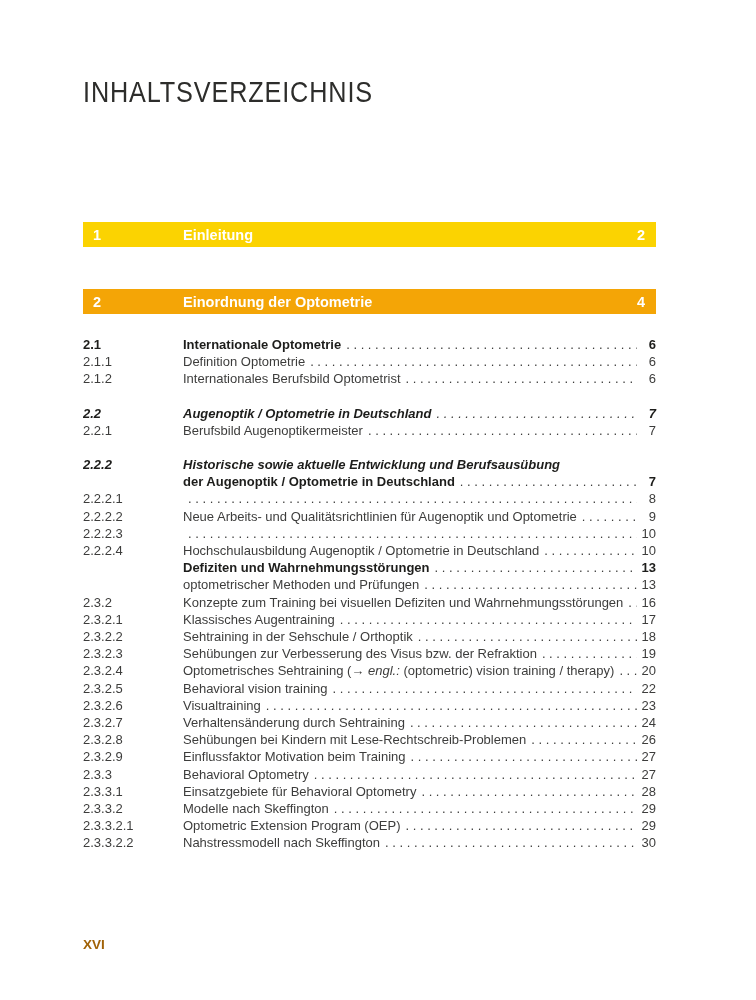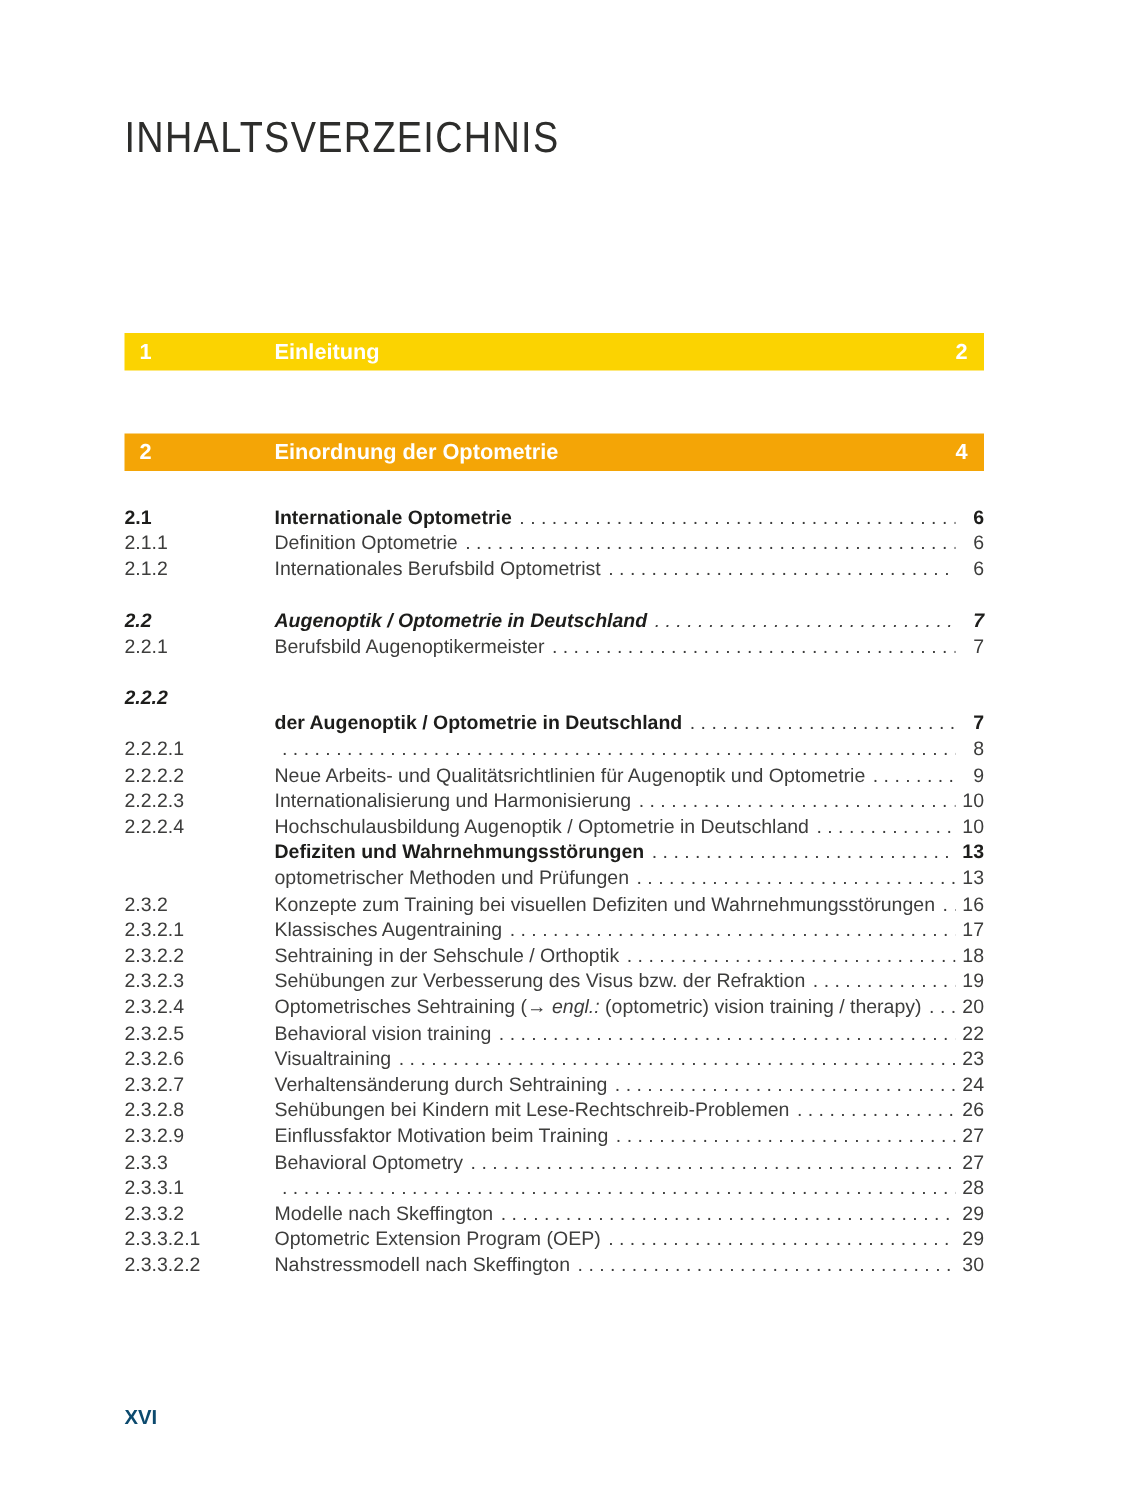--- a/index.html
+++ b/index.html
@@ -81,21 +81,21 @@
   .toc-row.bold .title-text,
   .toc-row.bold .pagenum {
     font-weight: 700;
     color: #1d1d1b;
   }
   .footer {
     position: absolute;
     left: 83px; top: 937px;
     font-size: 13.5px;
     font-weight: 700;
-    color: #0c4a6e;
+    color: #a16207;
     text-align: center;
   }
 </style>
 </head>
 <body>
 
 <div class="page">
 
   <h1 class="doc-title">INHALTSVERZEICHNIS</h1>
 
@@ -142,20 +142,21 @@
 
   <div class="toc-row">
     <span class="num">2.2.1</span>
     <span class="title-text"><span>Berufsbild Augenoptikermeister</span></span>
     <span class="dots">. . . . . . . . . . . . . . . . . . . . . . . . . . . . . . . . . . . . . . . . . . . . . . . . . . . . . . . . . . . . . . . . . . . . . . . . . . . . . . . . . . . . . . . . . . . . . . . . . . . . . . . . . . . . . . . . . . . . . . . . . . . . . . . . . . . . . . . . . . . . </span>
     <span class="pagenum">7</span>
   </div>
 
   <div class="toc-row group-start bold">
     <span class="num">2.2.2</span>
+    <span class="title-text"><span>Historische sowie aktuelle Entwicklung und Berufsausübung</span></span>
     <span class="dots"></span>
     <span class="pagenum"></span>
   </div>
 
   <div class="toc-row bold">
     <span class="num"></span>
     <span class="title-text"><span>der Augenoptik / Optometrie in Deutschland</span></span>
     <span class="dots">. . . . . . . . . . . . . . . . . . . . . . . . . . . . . . . . . . . . . . . . . . . . . . . . . . . . . . . . . . . . . . . . . . . . . . . . . . . . . . . . . . . . . . . . . . . . . . . . . . . . . . . . . . . . . . . . . . . . . . . . . . . . . . . . . . . . . . . . . . . . </span>
     <span class="pagenum">7</span>
   </div>
@@ -168,21 +169,20 @@
 
   <div class="toc-row">
     <span class="num">2.2.2.2</span>
     <span class="title-text"><span>Neue Arbeits- und Qualitätsrichtlinien für Augenoptik und Optometrie</span></span>
     <span class="dots">. . . . . . . . . . . . . . . . . . . . . . . . . . . . . . . . . . . . . . . . . . . . . . . . . . . . . . . . . . . . . . . . . . . . . . . . . . . . . . . . . . . . . . . . . . . . . . . . . . . . . . . . . . . . . . . . . . . . . . . . . . . . . . . . . . . . . . . . . . . . </span>
     <span class="pagenum">9</span>
   </div>
 
   <div class="toc-row">
     <span class="num">2.2.2.3</span>
-    <span class="title-text"><span>Internationalisierung und Harmonisierung</span></span>
     <span class="dots">. . . . . . . . . . . . . . . . . . . . . . . . . . . . . . . . . . . . . . . . . . . . . . . . . . . . . . . . . . . . . . . . . . . . . . . . . . . . . . . . . . . . . . . . . . . . . . . . . . . . . . . . . . . . . . . . . . . . . . . . . . . . . . . . . . . . . . . . . . . . </span>
     <span class="pagenum">10</span>
   </div>
 
   <div class="toc-row">
     <span class="num">2.2.2.4</span>
     <span class="title-text"><span>Hochschulausbildung Augenoptik / Optometrie in Deutschland</span></span>
     <span class="dots">. . . . . . . . . . . . . . . . . . . . . . . . . . . . . . . . . . . . . . . . . . . . . . . . . . . . . . . . . . . . . . . . . . . . . . . . . . . . . . . . . . . . . . . . . . . . . . . . . . . . . . . . . . . . . . . . . . . . . . . . . . . . . . . . . . . . . . . . . . . . </span>
     <span class="pagenum">10</span>
   </div>
@@ -275,20 +275,21 @@
 
   <div class="toc-row">
     <span class="num">2.3.3</span>
     <span class="title-text"><span>Behavioral Optometry</span></span>
     <span class="dots">. . . . . . . . . . . . . . . . . . . . . . . . . . . . . . . . . . . . . . . . . . . . . . . . . . . . . . . . . . . . . . . . . . . . . . . . . . . . . . . . . . . . . . . . . . . . . . . . . . . . . . . . . . . . . . . . . . . . . . . . . . . . . . . . . . . . . . . . . . . . </span>
     <span class="pagenum">27</span>
   </div>
 
   <div class="toc-row">
     <span class="num">2.3.3.1</span>
+    <span class="title-text"><span>Einsatzgebiete für Behavioral Optometry</span></span>
     <span class="dots">. . . . . . . . . . . . . . . . . . . . . . . . . . . . . . . . . . . . . . . . . . . . . . . . . . . . . . . . . . . . . . . . . . . . . . . . . . . . . . . . . . . . . . . . . . . . . . . . . . . . . . . . . . . . . . . . . . . . . . . . . . . . . . . . . . . . . . . . . . . . </span>
     <span class="pagenum">28</span>
   </div>
 
   <div class="toc-row">
     <span class="num">2.3.3.2</span>
     <span class="title-text"><span>Modelle nach Skeffington</span></span>
     <span class="dots">. . . . . . . . . . . . . . . . . . . . . . . . . . . . . . . . . . . . . . . . . . . . . . . . . . . . . . . . . . . . . . . . . . . . . . . . . . . . . . . . . . . . . . . . . . . . . . . . . . . . . . . . . . . . . . . . . . . . . . . . . . . . . . . . . . . . . . . . . . . . </span>
     <span class="pagenum">29</span>
   </div>

